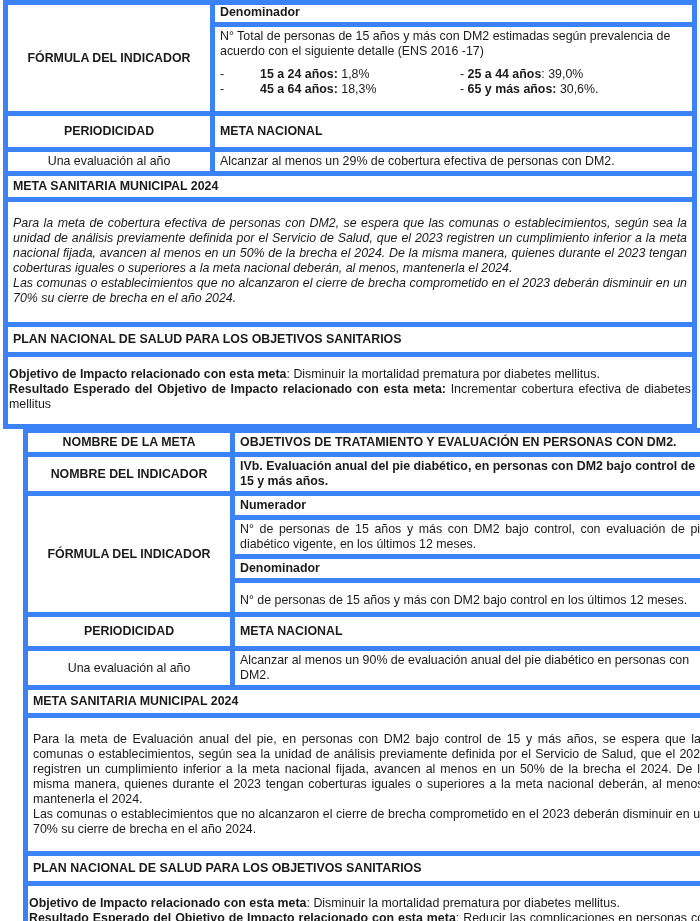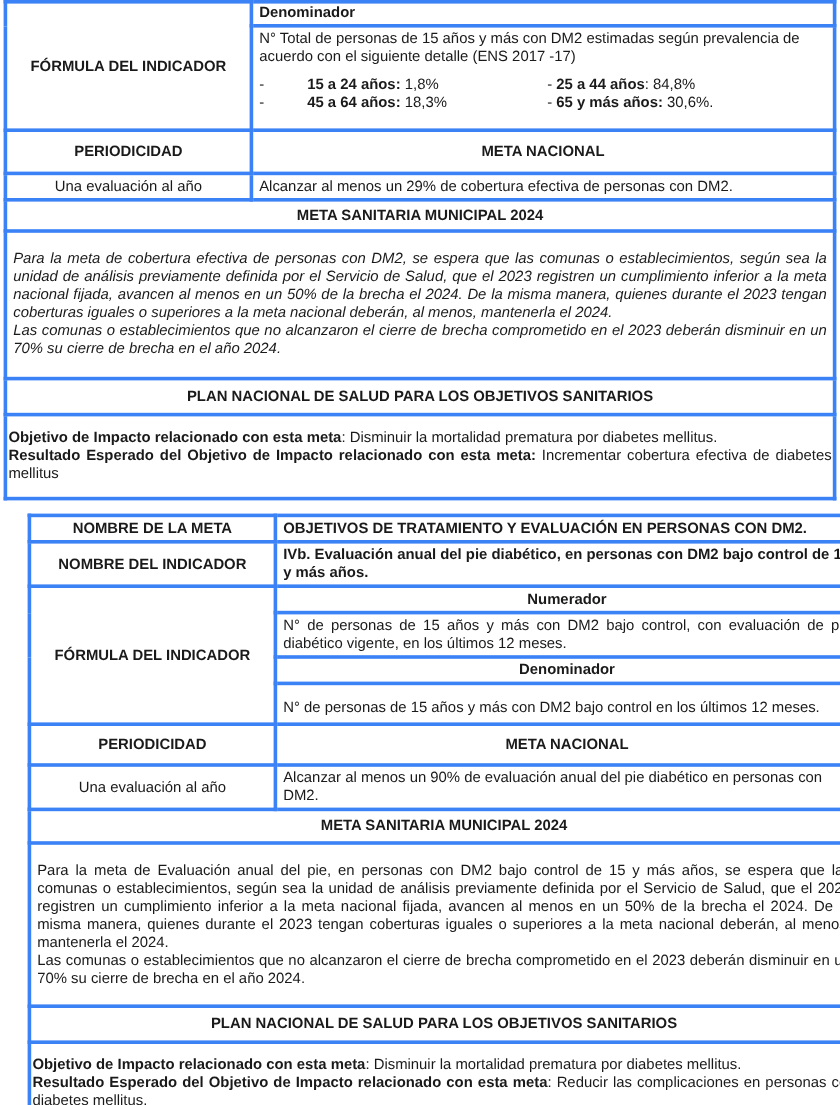--- a/index.html
+++ b/index.html
@@ -2,23 +2,23 @@
 <html><head>
 <meta charset="utf-8">
 <style>
   html, body { margin: 0; padding: 0; background: #ffffff; }
   body {
     width: 700px; height: 921px; position: relative; overflow: hidden;
     font-family: "Liberation Sans", sans-serif; color: #1a1a1a; font-size: 12.4px;
   }
   .doc { position: absolute; left: 3px; width: 694px; }
   table { border-collapse: collapse; width: 100%; table-layout: fixed; }
-  td { border: 3px solid #3b82f6; vertical-align: middle; padding: 2px 5px; line-height: 15px; }
+  td { border: 5px solid #3b82f6; vertical-align: middle; padding: 2px 5px; line-height: 15px; }
   .lbl { text-align: center; width: 192px; }
-  .c { text-align: center; }
+  .c { text-align: left; }
   .b { font-weight: bold; }
   .j { text-align: justify; }
   .para { padding: 8px 5px 10px 5px; }
   .ages { display: grid; grid-template-columns: 240px 1fr; margin-top: 8px; margin-bottom: 6px; }
   .age { display: flex; }
   .dash { width: 40px; }
   #t1 { top: 0; }
   #t2 { top: 428px; padding-left: 20px; }
   .obj { padding: 10px 1px 12px 1px; }
 </style>
@@ -27,31 +27,31 @@
 
 <div class="doc" id="t1">
   <table>
     <tbody>
         <tr>
       <td class="lbl b" rowspan="2">FÓRMULA DEL INDICADOR</td>
       <td class="b" style="padding-top:0;">Denominador</td>
     </tr>
     <tr>
       <td style="vertical-align:top; height:80px;">
-        <div>N° Total de personas de 15 años y más con DM2 estimadas según prevalencia de acuerdo con el siguiente detalle (ENS 2017 -17)</div>
+        <div>N° Total de personas de 15 años y más con DM2 estimadas según prevalencia de acuerdo con el siguiente detalle (ENS 2016 -17)</div>
         <div class="ages">
           <div class="age">
                 <span class="dash">-</span>
                 <b>15 a 24 años:</b>
                 <span style="white-space:pre"> 1,8%</span>
               </div>
           <div class="age">
                 <span style="white-space:pre">- </span>
                 <b>25 a 44 años</b>
-                <span style="white-space:pre">: 84,8%</span>
+                <span style="white-space:pre">: 39,0%</span>
               </div>
           <div class="age">
                 <span class="dash">-</span>
                 <b>45 a 64 años:</b>
                 <span style="white-space:pre"> 18,3%</span>
               </div>
           <div class="age">
                 <span style="white-space:pre">- </span>
                 <b>65 y más años:</b>
                 <span style="white-space:pre"> 30,6%.</span>

